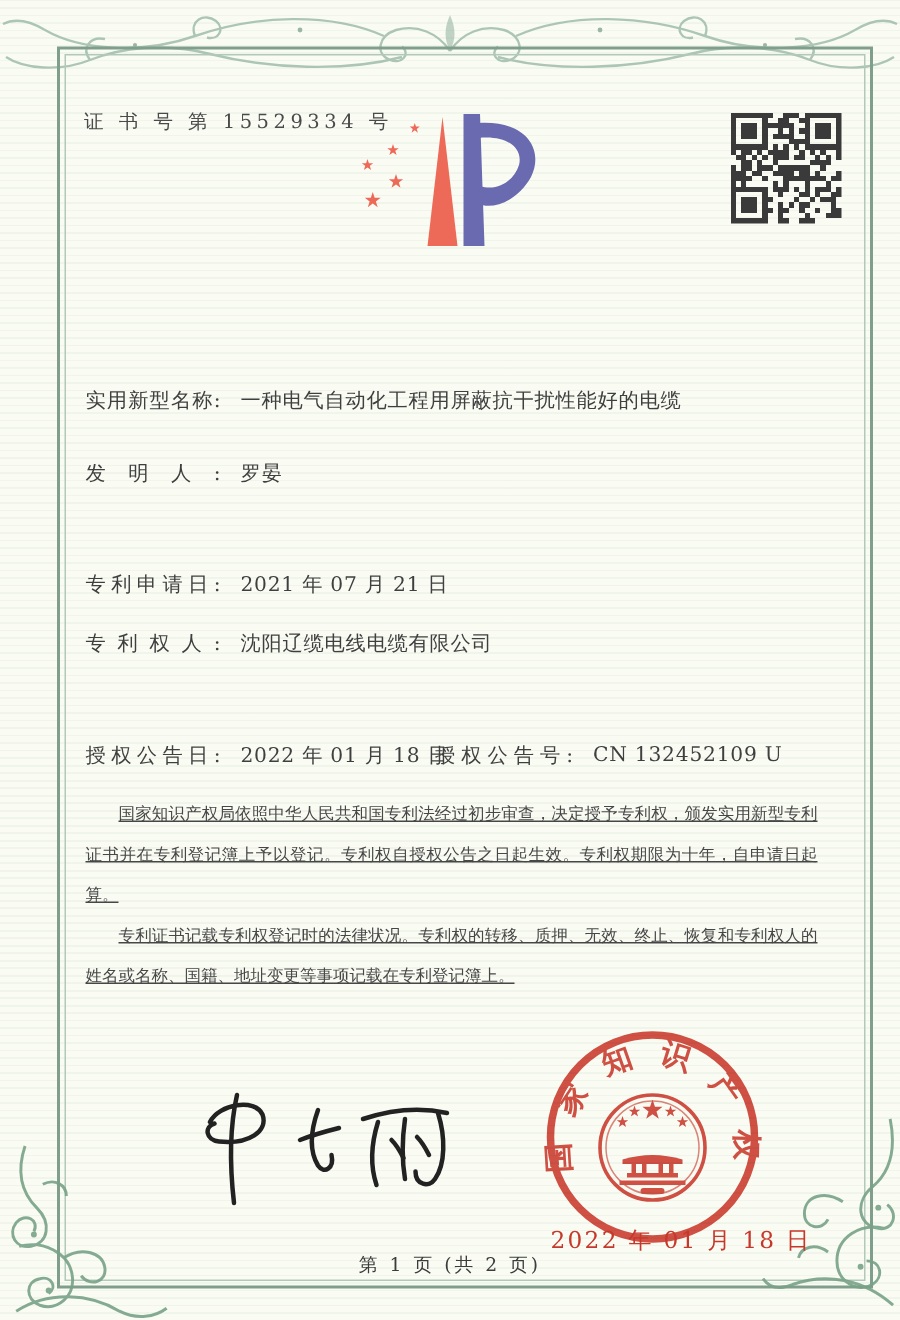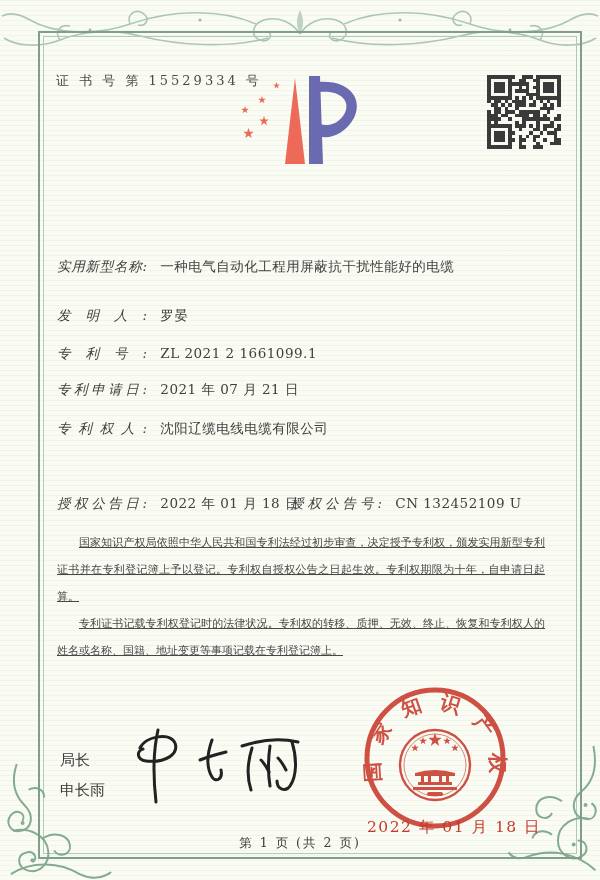--- a/index.html
+++ b/index.html
@@ -11,21 +11,21 @@
     color:#3d3d3d;
   }
   .frame-outer{position:absolute;left:38px;top:31px;width:544px;height:828px;border:2px solid #7f9e8c;box-sizing:border-box;}
   .frame-inner{position:absolute;left:3px;top:3px;right:3px;bottom:3px;border:1px solid #b2c8b8;}
   .cert-no{position:absolute;left:56px;top:72px;font-size:13px;letter-spacing:3px;color:#4a4a4a;}
   .logo{position:absolute;left:233px;top:74px;width:132px;height:94px;}
   .qr{position:absolute;left:487px;top:75px;width:74px;height:74px;}
   .title{position:absolute;left:0;top:172px;width:100%;text-align:center;
     font-size:34px;font-weight:600;letter-spacing:11px;color:#3a3a3a;}
   .frow{position:absolute;left:57px;right:40px;font-size:13.5px;color:#3f3f3f;white-space:nowrap;}
-  .flabel{display:inline-block;width:90px;text-align:justify;text-align-last:justify;white-space:nowrap;vertical-align:top;font-style:italic;}
+  .flabel{display:inline-block;width:90px;text-align:justify;text-align-last:justify;white-space:nowrap;vertical-align:top;}
   .fvalue{margin-left:9px;letter-spacing:.5px;text-align:center;}
   .pair2{position:absolute;left:233px;top:0;}
   .pair2 .flabel{width:92px;}
   .body-text{position:absolute;left:57px;width:488px;top:529px;font-size:11px;line-height:27px;color:#474747;text-align:justify;text-decoration:underline;}
   .body-text p{margin:0;text-indent:2em;}
   .director{position:absolute;left:60px;top:745px;font-size:15px;color:#3a3a3a;line-height:30px;
     font-family:"DejaVu Sans","Liberation Sans",sans-serif;}
   .signature{position:absolute;left:120px;top:718px;width:200px;height:92px;}
   .seal{position:absolute;left:360px;top:683px;width:150px;height:150px;mix-blend-mode:multiply;}
   .seal-date{position:absolute;left:367px;top:817px;font-size:15.5px;letter-spacing:1.5px;color:#c6382b;font-weight:500;}
@@ -377,24 +377,20 @@
 
 
   <div class="frow" style="top:258px">
     <span class="flabel">实用新型名称:</span>
     <span class="fvalue">一种电气自动化工程用屏蔽抗干扰性能好的电缆</span>
   </div>
   <div class="frow" style="top:307px">
     <span class="flabel">发明人:</span>
     <span class="fvalue">罗晏</span>
   </div>
-  <div class="frow" style="top:345px">
-    <span class="flabel">专利号:</span>
-    <span class="fvalue">ZL 2021 2 1661099.1</span>
-  </div>
   <div class="frow" style="top:381px">
     <span class="flabel">专利申请日:</span>
     <span class="fvalue">2021 年 07 月 21 日</span>
   </div>
   <div class="frow" style="top:420px">
     <span class="flabel">专利权人:</span>
     <span class="fvalue">沈阳辽缆电线电缆有限公司</span>
   </div>
   <div class="frow" style="top:495px">
     <span class="flabel">授权公告日:</span>
@@ -403,24 +399,20 @@
       <span class="flabel">授权公告号:</span>
       <span class="fvalue">CN 132452109 U</span>
     </span>
   </div>
 
   <div class="body-text">
     <p>国家知识产权局依照中华人民共和国专利法经过初步审查，决定授予专利权，颁发实用新型专利证书并在专利登记簿上予以登记。专利权自授权公告之日起生效。专利权期限为十年，自申请日起算。</p>
     <p>专利证书记载专利权登记时的法律状况。专利权的转移、质押、无效、终止、恢复和专利权人的姓名或名称、国籍、地址变更等事项记载在专利登记簿上。</p>
   </div>
 
-  <div class="director">
-    <div>局长</div>
-    <div>申长雨</div>
-  </div>
 
   <div class="signature">
     <svg width="200" height="92" viewBox="0 0 200 92">
       <g fill="none" stroke="#222222" stroke-width="3" stroke-linecap="round">
         <path d="M38,12 C33,34 33,58 36,84"></path>
         <path d="M20,30 C26,18 50,14 55,25 C59,36 46,45 26,43 C17,42 16,33 23,31"></path>
         <path d="M92,22 C87,36 86,49 92,59 C96,65 103,61 101,52"></path>
         <path d="M80,42 C90,38 98,36 106,34"></path>
         <path d="M122,28 C140,22 160,20 178,24"></path>
         <path d="M132,30 C127,46 127,60 131,72"></path>

